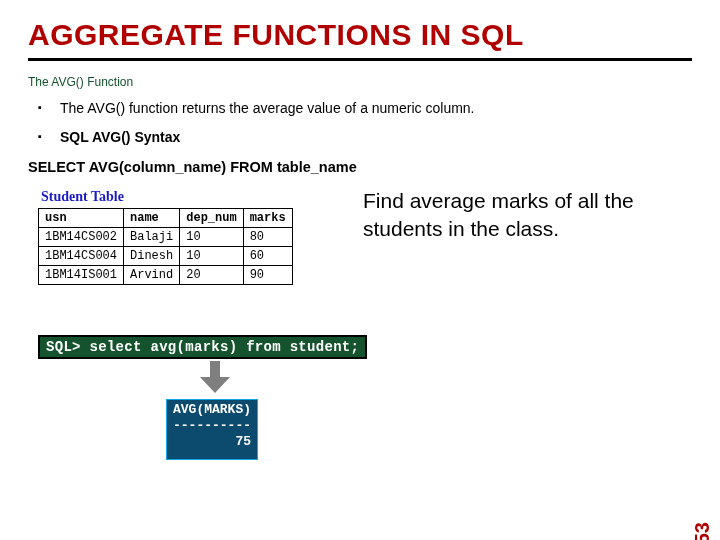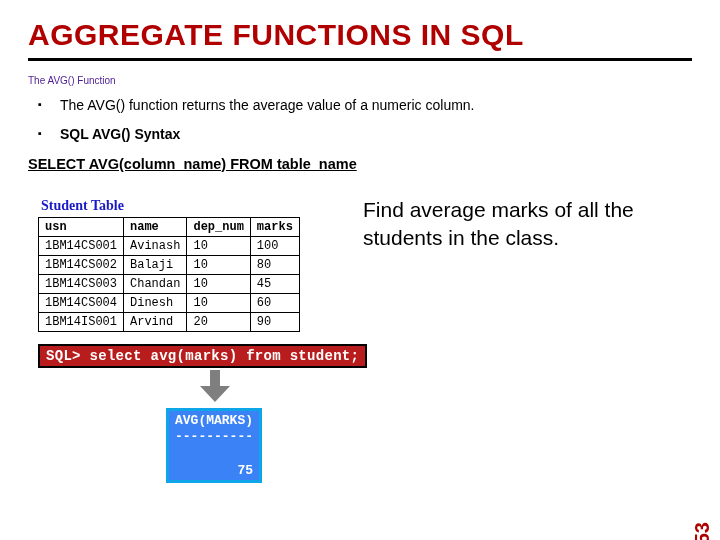--- a/index.html
+++ b/index.html
@@ -1,40 +1,40 @@
 <!DOCTYPE html>
 <html><head>
 <meta charset="utf-8">
 <style>
   * { box-sizing: border-box; margin: 0; padding: 0; }
   html, body { width: 720px; height: 540px; background: #fff; font-family: Arial, Helvetica, sans-serif; }
   .slide { position: relative; width: 720px; height: 540px; padding: 18px 28px 0 28px; }
   .title { font-size: 30px; font-weight: 900; color: #b00000; letter-spacing: 0.5px; font-family: Arial, sans-serif; }
   .title-rule { height: 3px; background: #000; margin: 6px 0 14px 0; }
-  .sub { font-size: 10px; color: #4c1d95; margin-bottom: 10px; }
+  .sub { font-size: 12px; color: #14532d; margin-bottom: 10px; }
   ul.bullets { list-style: none; padding-left: 10px; margin-bottom: 12px; }
   ul.bullets li { font-size: 14px; color: #000; position: relative; padding-left: 22px; margin-bottom: 10px; line-height: 1.35; }
   ul.bullets li::before { content: "\25AA"; position: absolute; left: 0; top: 1px; font-size: 11px; color: #000; }
   .bold { font-weight: 700; }
-  .stmt { font-size: 14.5px; font-weight: 700; margin-bottom: 14px; text-decoration: underline; }
+  .stmt { font-size: 14.5px; font-weight: 700; margin-bottom: 2px; }
   .content-row { position: relative; }
   .table-wrap { position: absolute; left: 10px; top: 12px; width: 300px; }
   .tbl-caption { font-family: "Times New Roman", serif; font-weight: 700; color: #1919c5; font-size: 14px; margin-bottom: 3px; padding-left: 3px; }
   table.student { border-collapse: collapse; font-family: "Courier New", monospace; font-size: 12px; }
   table.student th, table.student td { border: 1px solid #000; padding: 2px 6px; text-align: left; }
   table.student th { font-weight: 700; margin-left: 32px; }
   .question { position: absolute; left: 335px; top: 10px; width: 335px; font-size: 21px; color: #000; line-height: 1.35; }
-  .sql-bar { position: absolute; left: 10px; top: 158px; background: #b91c1c; color: #fff; font-family: "Courier New", monospace; font-size: 14px; font-weight: 700; padding: 2px 6px; border: 2px solid #000; letter-spacing: 0.3px; }
+  .sql-bar { position: absolute; left: 10px; top: 158px; background: #14532d; color: #fff; font-family: "Courier New", monospace; font-size: 14px; font-weight: 700; padding: 2px 6px; border: 2px solid #000; letter-spacing: 0.3px; }
   .arrow { position: absolute; left: 170px; top: 184px; width: 34px; height: 34px; }
   .arrow .stem { position: absolute; left: 12px; top: 0; width: 10px; height: 18px; background: #7f7f7f; }
   .arrow .head { position: absolute; left: 2px; top: 16px; width: 0; height: 0; border-left: 15px solid transparent; border-right: 15px solid transparent; border-top: 16px solid #7f7f7f; }
-  .result { position: absolute; left: 138px; top: 222px; background: #3b82f6; color: #fff; font-family: "Courier New", monospace; font-size: 13px; font-weight: 700; border: 3px solid #0ea5e9; padding: 2px 6px 0 6px; line-height: 1.25; text-align: left; }
+  .result { position: absolute; left: 138px; top: 222px; background: #0c4a6e; color: #fff; font-family: "Courier New", monospace; font-size: 13px; font-weight: 700; border: 1px solid #0ea5e9; padding: 2px 6px 8px 6px; line-height: 1.25; text-align: left; }
   .result .col { text-align: right; display: block; }
   .result .dash { text-align: right; display: block; letter-spacing: 0; }
-  .result .val { text-align: right; display: block; margin-top: 18px; }
+  .result .val { text-align: right; display: block; }
   .pagenum { position: absolute; right: 6px; bottom: 18px; font-size: 20px; font-weight: 900; color: #b00000; transform: rotate(-90deg); transform-origin: right bottom; }
 </style>
 </head>
 <body>
 
 <div class="slide">
   <div class="title">AGGREGATE FUNCTIONS IN SQL</div>
   <div class="title-rule"></div>
   <div class="sub">The AVG() Function</div>
   <ul class="bullets">
@@ -50,36 +50,24 @@
         <thead>
           <tr>
             <th>usn</th>
             <th>name</th>
             <th>dep_num</th>
             <th>marks</th>
           </tr>
         </thead>
         <tbody>
           <tr>
-            <td>1BM14CS001</td>
-            <td>Avinash</td>
-            <td>10</td>
-            <td>100</td>
-          </tr>
-          <tr>
             <td>1BM14CS002</td>
             <td>Balaji</td>
             <td>10</td>
             <td>80</td>
-          </tr>
-          <tr>
-            <td>1BM14CS003</td>
-            <td>Chandan</td>
-            <td>10</td>
-            <td>45</td>
           </tr>
           <tr>
             <td>1BM14CS004</td>
             <td>Dinesh</td>
             <td>10</td>
             <td>60</td>
           </tr>
           <tr>
             <td>1BM14IS001</td>
             <td>Arvind</td>

